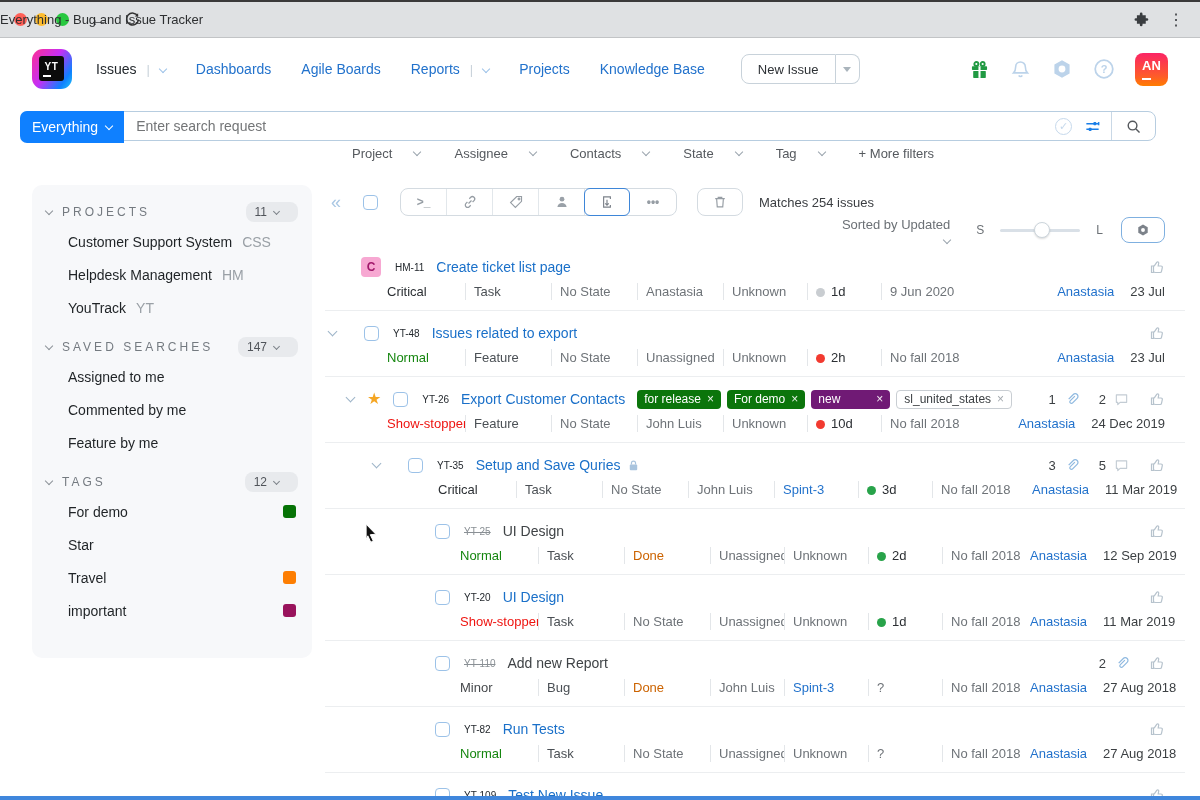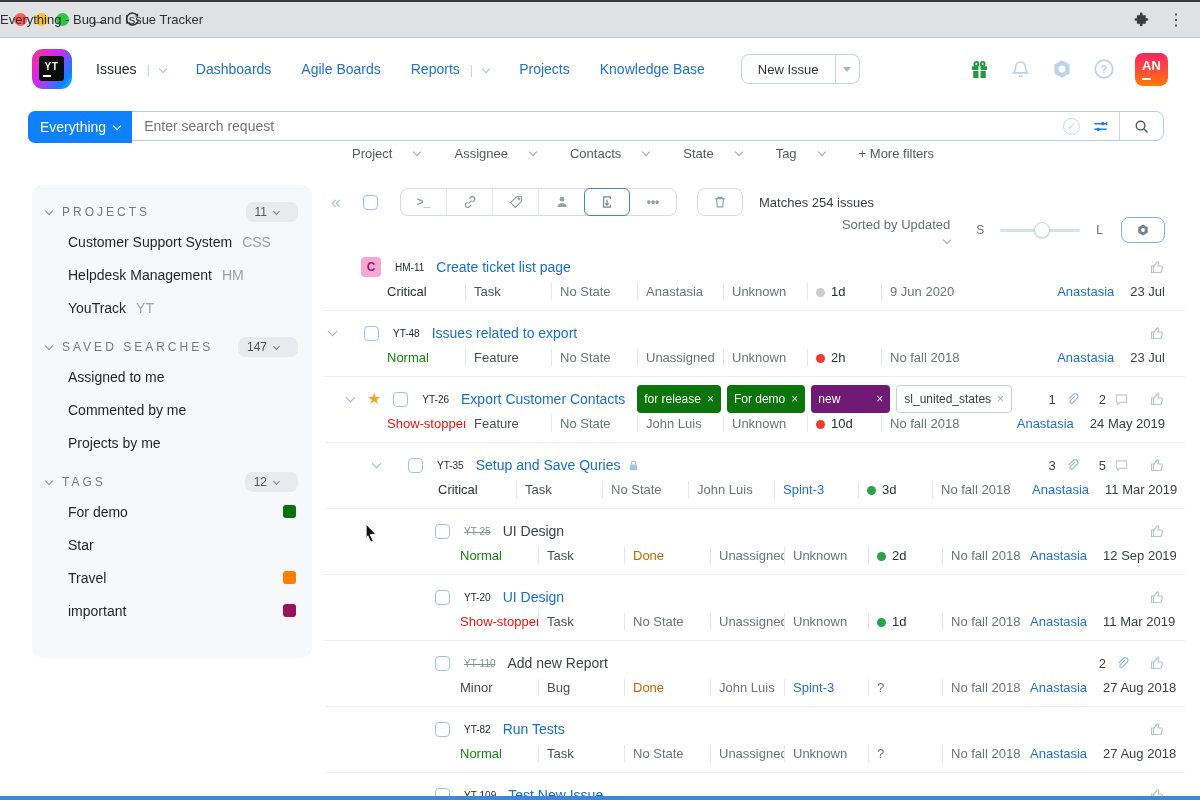--- a/index.html
+++ b/index.html
@@ -32,21 +32,21 @@
   .ch.blue { border-color:#9cc2e8; }
   .newissue { margin-left:36px; display:flex; }
   .ni-main { height:30px; padding:0 16px; border:1px solid #c8d2da; border-radius:8px 0 0 8px; background:#fff; font-size:13px; color:#2d3135; }
   .ni-drop { height:30px; width:24px; border:1px solid #c8d2da; border-left:none; border-radius:0 8px 8px 0; background:#fff; display:flex; align-items:center; justify-content:center; }
   .tri { width:0;height:0;border-left:4px solid transparent;border-right:4px solid transparent;border-top:5px solid #aab4bc; }
   .headicons { margin-left:auto; display:flex; align-items:center; gap:20px; }
   .avatar { width:33px; height:33px; border-radius:8px; background:linear-gradient(180deg,#fb2465 0%,#fe5b2a 70%,#ff7d00 100%); color:#fff; font-size:13px; font-weight:bold; text-align:center; line-height:26px; position:relative; }
   .avatar::after { content:""; position:absolute; left:7px; bottom:6px; width:9px; height:2px; background:#fff; }
 
   
-  .searchrow { position:absolute; left:28px; top:111px; width:1136px; height:30px; display:flex; border:1px solid #b7cde0; border-radius:8px; background:#fff; }
+  .searchrow { position:absolute; left:20px; top:111px; width:1136px; height:30px; display:flex; border:1px solid #b7cde0; border-radius:8px; background:#fff; }
   .scopebtn { background:#0f80ff; color:#fff; font-size:14px; padding:0 12px; border-radius:7px 0 0 7px; display:flex; align-items:center; gap:8px; margin:-1px 0 -1px -1px; height:32px; }
   .scopebtn .ch { border-color:#fff; margin-top:-2px; }
   .searchinput { flex:1; border:none; outline:none; font-size:14px; padding:0 12px; color:#26282b; font-family:inherit; }
   .searchinput::placeholder { color:#737577; }
   .sicons { display:flex; align-items:center; gap:12px; padding-right:10px; }
   .checkcircle { width:17px; height:17px; border:1.5px solid #c6d9ec; border-radius:50%; color:#c6d9ec; font-size:11px; text-align:center; line-height:15px; }
   .searchbtn { width:44px; border-left:1px solid #c9d8e6; display:flex; align-items:center; justify-content:center; }
 
   
   .filterrow { position:absolute; left:352px; top:146px; display:flex; align-items:center; gap:34px; font-size:13px; color:#55595e; }
@@ -93,21 +93,21 @@
   .l1 { display:flex; align-items:center; height:36px; padding:8px 20px 0 0; }
   .rowchev { width:7px; height:7px; border-right:1.5px solid #9db4c8; border-bottom:1.5px solid #9db4c8; transform:rotate(45deg); flex:none; margin-top:-3px; }
   .star { color:#f5a623; font-size:16px; line-height:1; flex:none; }
   .pavatar { width:20px; height:20px; border-radius:4px; background:#f7a8d2; color:#a1186b; font-weight:bold; font-size:12px; text-align:center; line-height:20px; flex:none; }
   .iid { font-size:10px; color:#24292e; margin-left:14px; white-space:nowrap; }
   .res .iid { color:#8a9095; text-decoration:line-through; }
   .ititle { font-size:14px; color:#1a70c9; margin-left:12px; white-space:nowrap; }
   .ititle.plain { color:#3f4346; }
   .locki { margin-left:7px; }
   .tags { display:flex; gap:6px; margin-left:12px; }
-  .tag { height:28px; border-radius:4px; padding:0 7px; font-size:12px; display:flex; align-items:center; gap:6px; white-space:nowrap; }
+  .tag { height:19px; border-radius:4px; padding:0 7px; font-size:12px; display:flex; align-items:center; gap:6px; white-space:nowrap; }
   .tg-green { background:#0b750b; color:#fff; }
   .tg-pink { background:#701a75; color:#fff;gap:36px; }
   .tg-white { background:#fff; border:1px solid #c9ced3; color:#3c4043; }
   .tg-white .x { color:#9aa0a6; }
   .tag .x { font-style:normal; opacity:.9; }
   .meta { margin-left:auto; display:flex; align-items:center; gap:8px; }
   .cnt { font-size:13px; color:#3c4043; }
   .mgap { width:4px; }
 
   .l2 { display:flex; align-items:center; height:20px; padding-left:62px; padding-right:20px; font-size:13px; color:#6e7378; }
@@ -295,21 +295,21 @@
           <i class="ch"></i>
         </span>
     </div>
     <div class="sbitem">
         <span>Assigned to me</span>
       </div>
     <div class="sbitem">
         <span>Commented by me</span>
       </div>
     <div class="sbitem">
-        <span>Projects by me</span>
+        <span>Feature by me</span>
       </div>
   </div>
   <div class="sbsection">
     <div class="sbhead">
       <i class="ch"></i>
       <span class="sbtitle">TAGS</span>
       <span class="countpill">
           <span>12</span>
           <i class="ch"></i>
         </span>
@@ -500,21 +500,21 @@
       <div class="l2">
         <span class="cell f-prio c-red u u-red">Show-stopper</span>
         <span class="cell f-type c-type">Feature</span>
         <span class="cell f-state">No State</span>
         <span class="cell f-asg">John Luis</span>
         <span class="cell f-spr">Unknown</span>
         <span class="cell f-est c-dark"><i class="dot d-red"></i><span>10d</span></span>
         <span class="cell f-fix">No fall 2018</span>
         <span class="grow"></span>
         <a class="updater">Anastasia</a>
-        <span class="rdate">24 May 2019</span>
+        <span class="rdate">24 Dec 2019</span>
       </div>
     </div>
 
     <div class="row r4">
       <div class="l1">
         <i class="rowchev" style="margin-left:48px"></i>
         <span class="cb" style="margin-left:28px"></span>
         <span class="iid">YT-35</span>
         <a class="ititle">Setup and Save Quries</a>
         <span class="locki">

